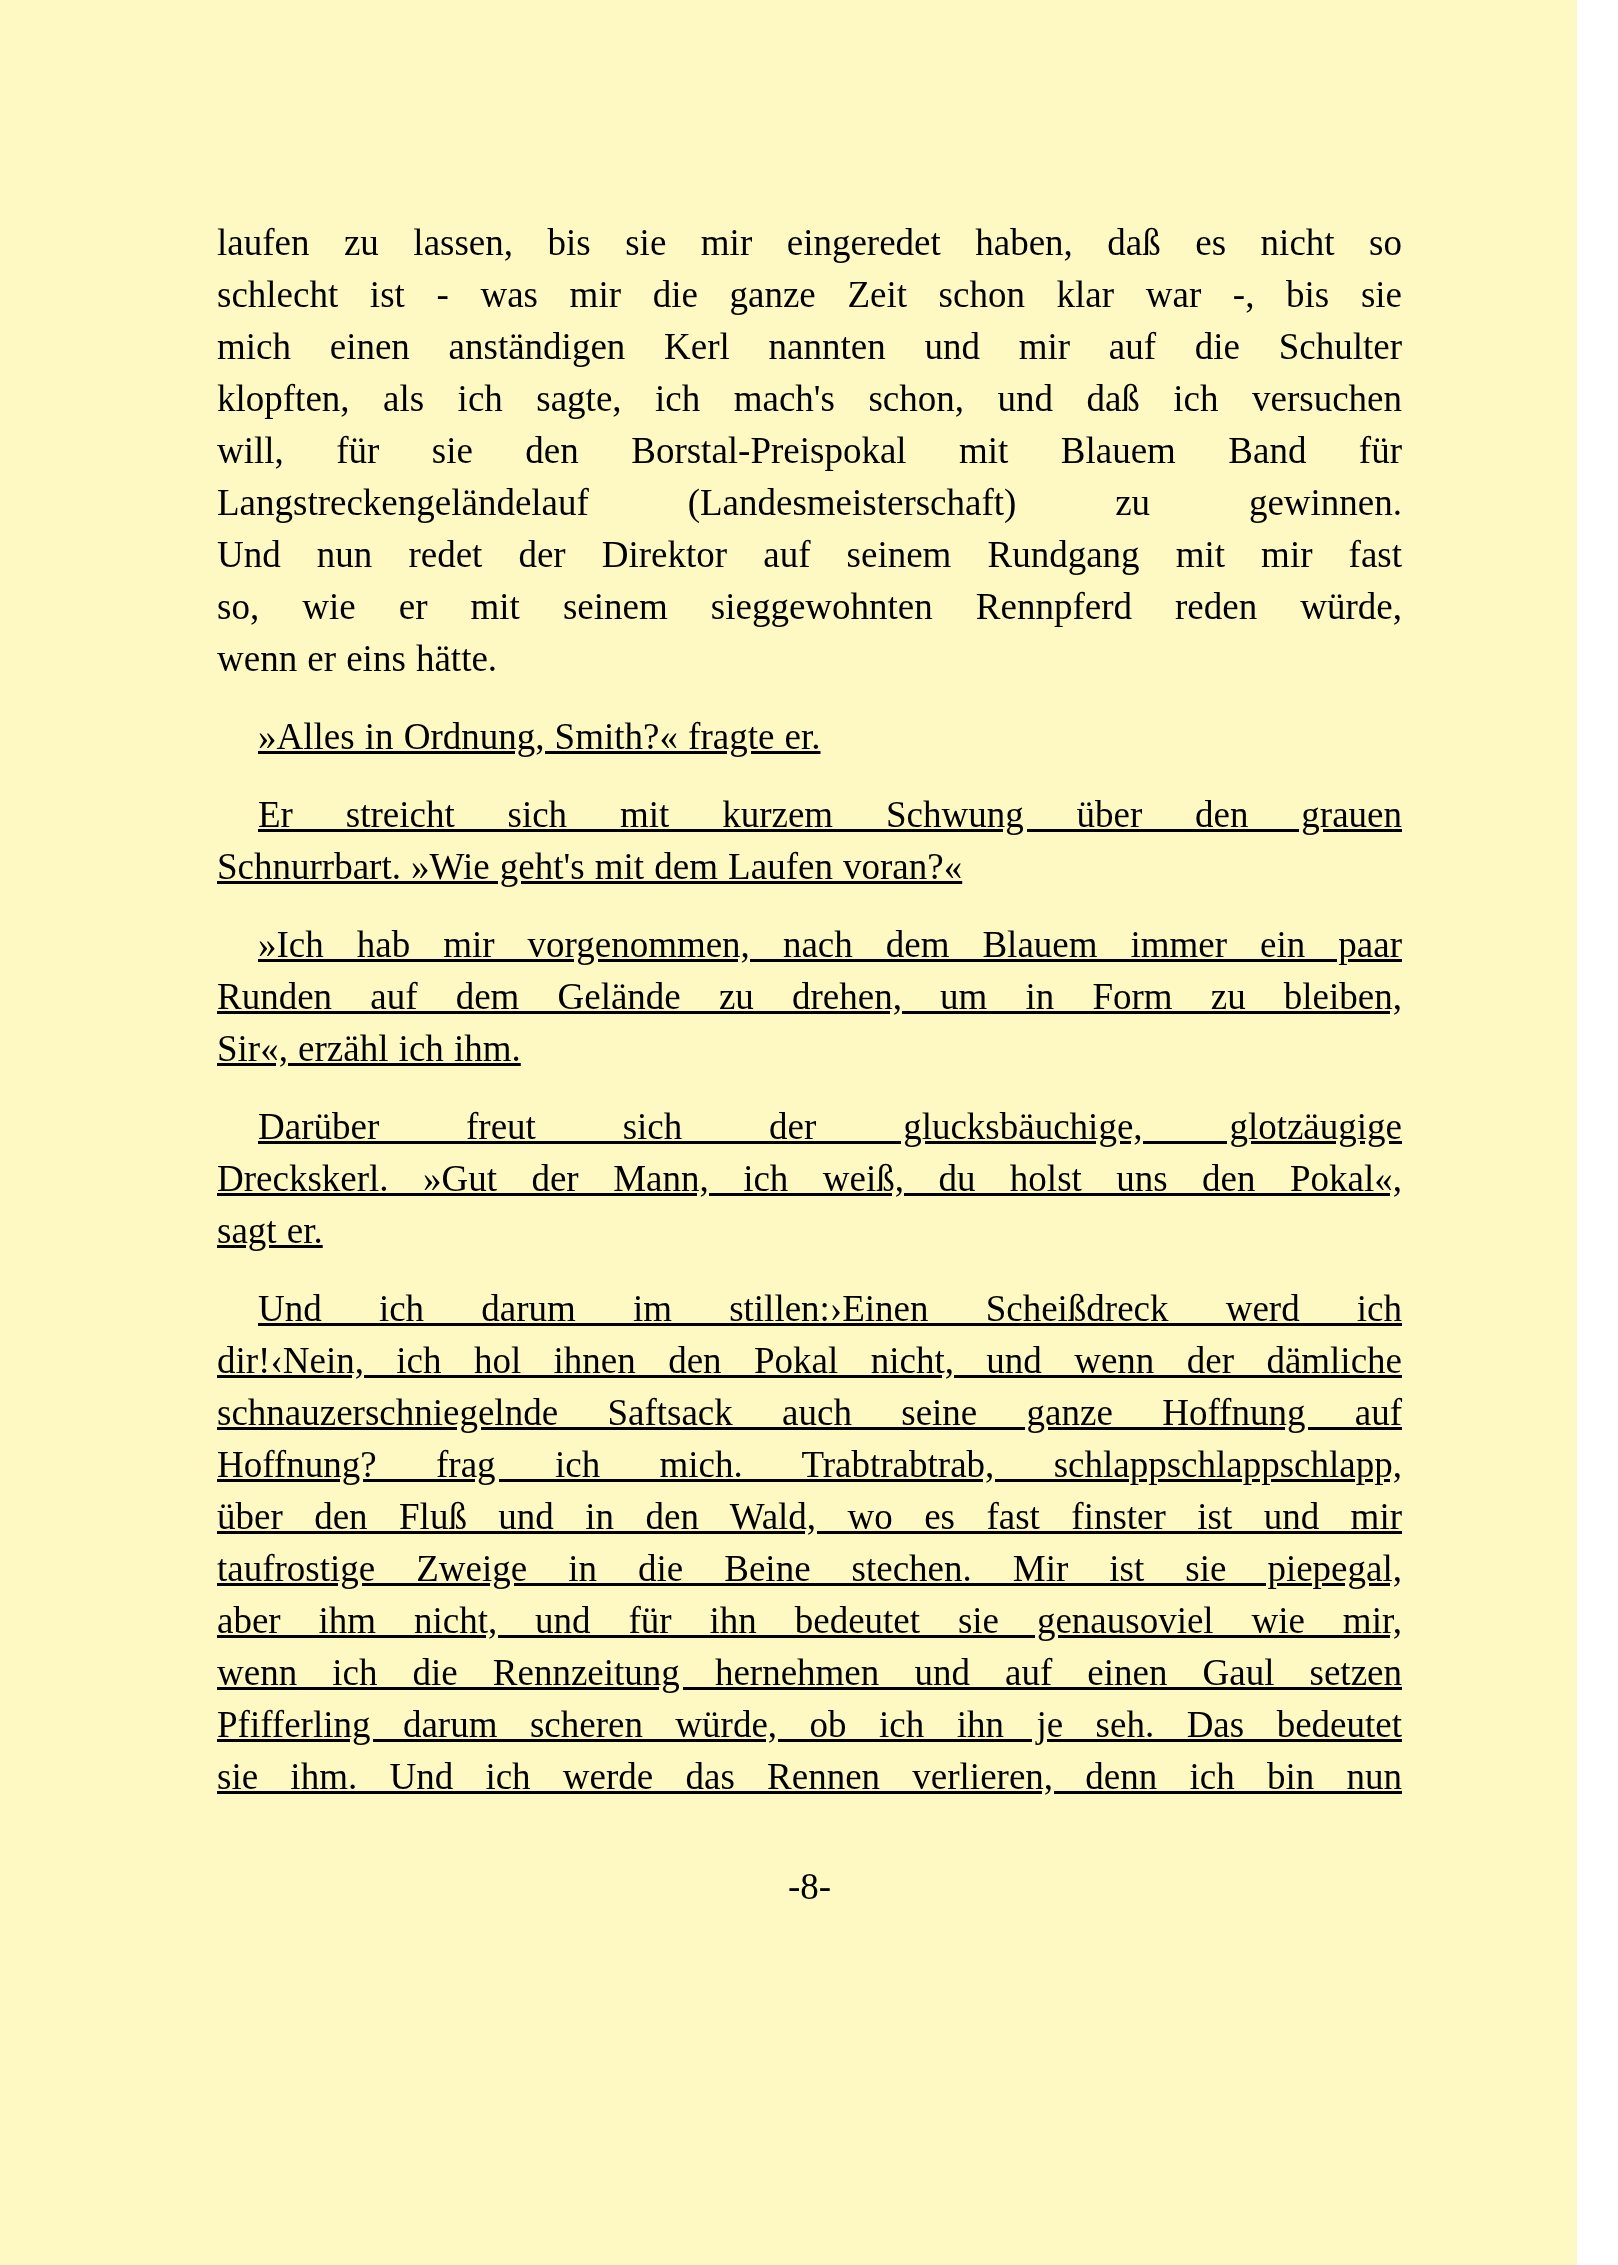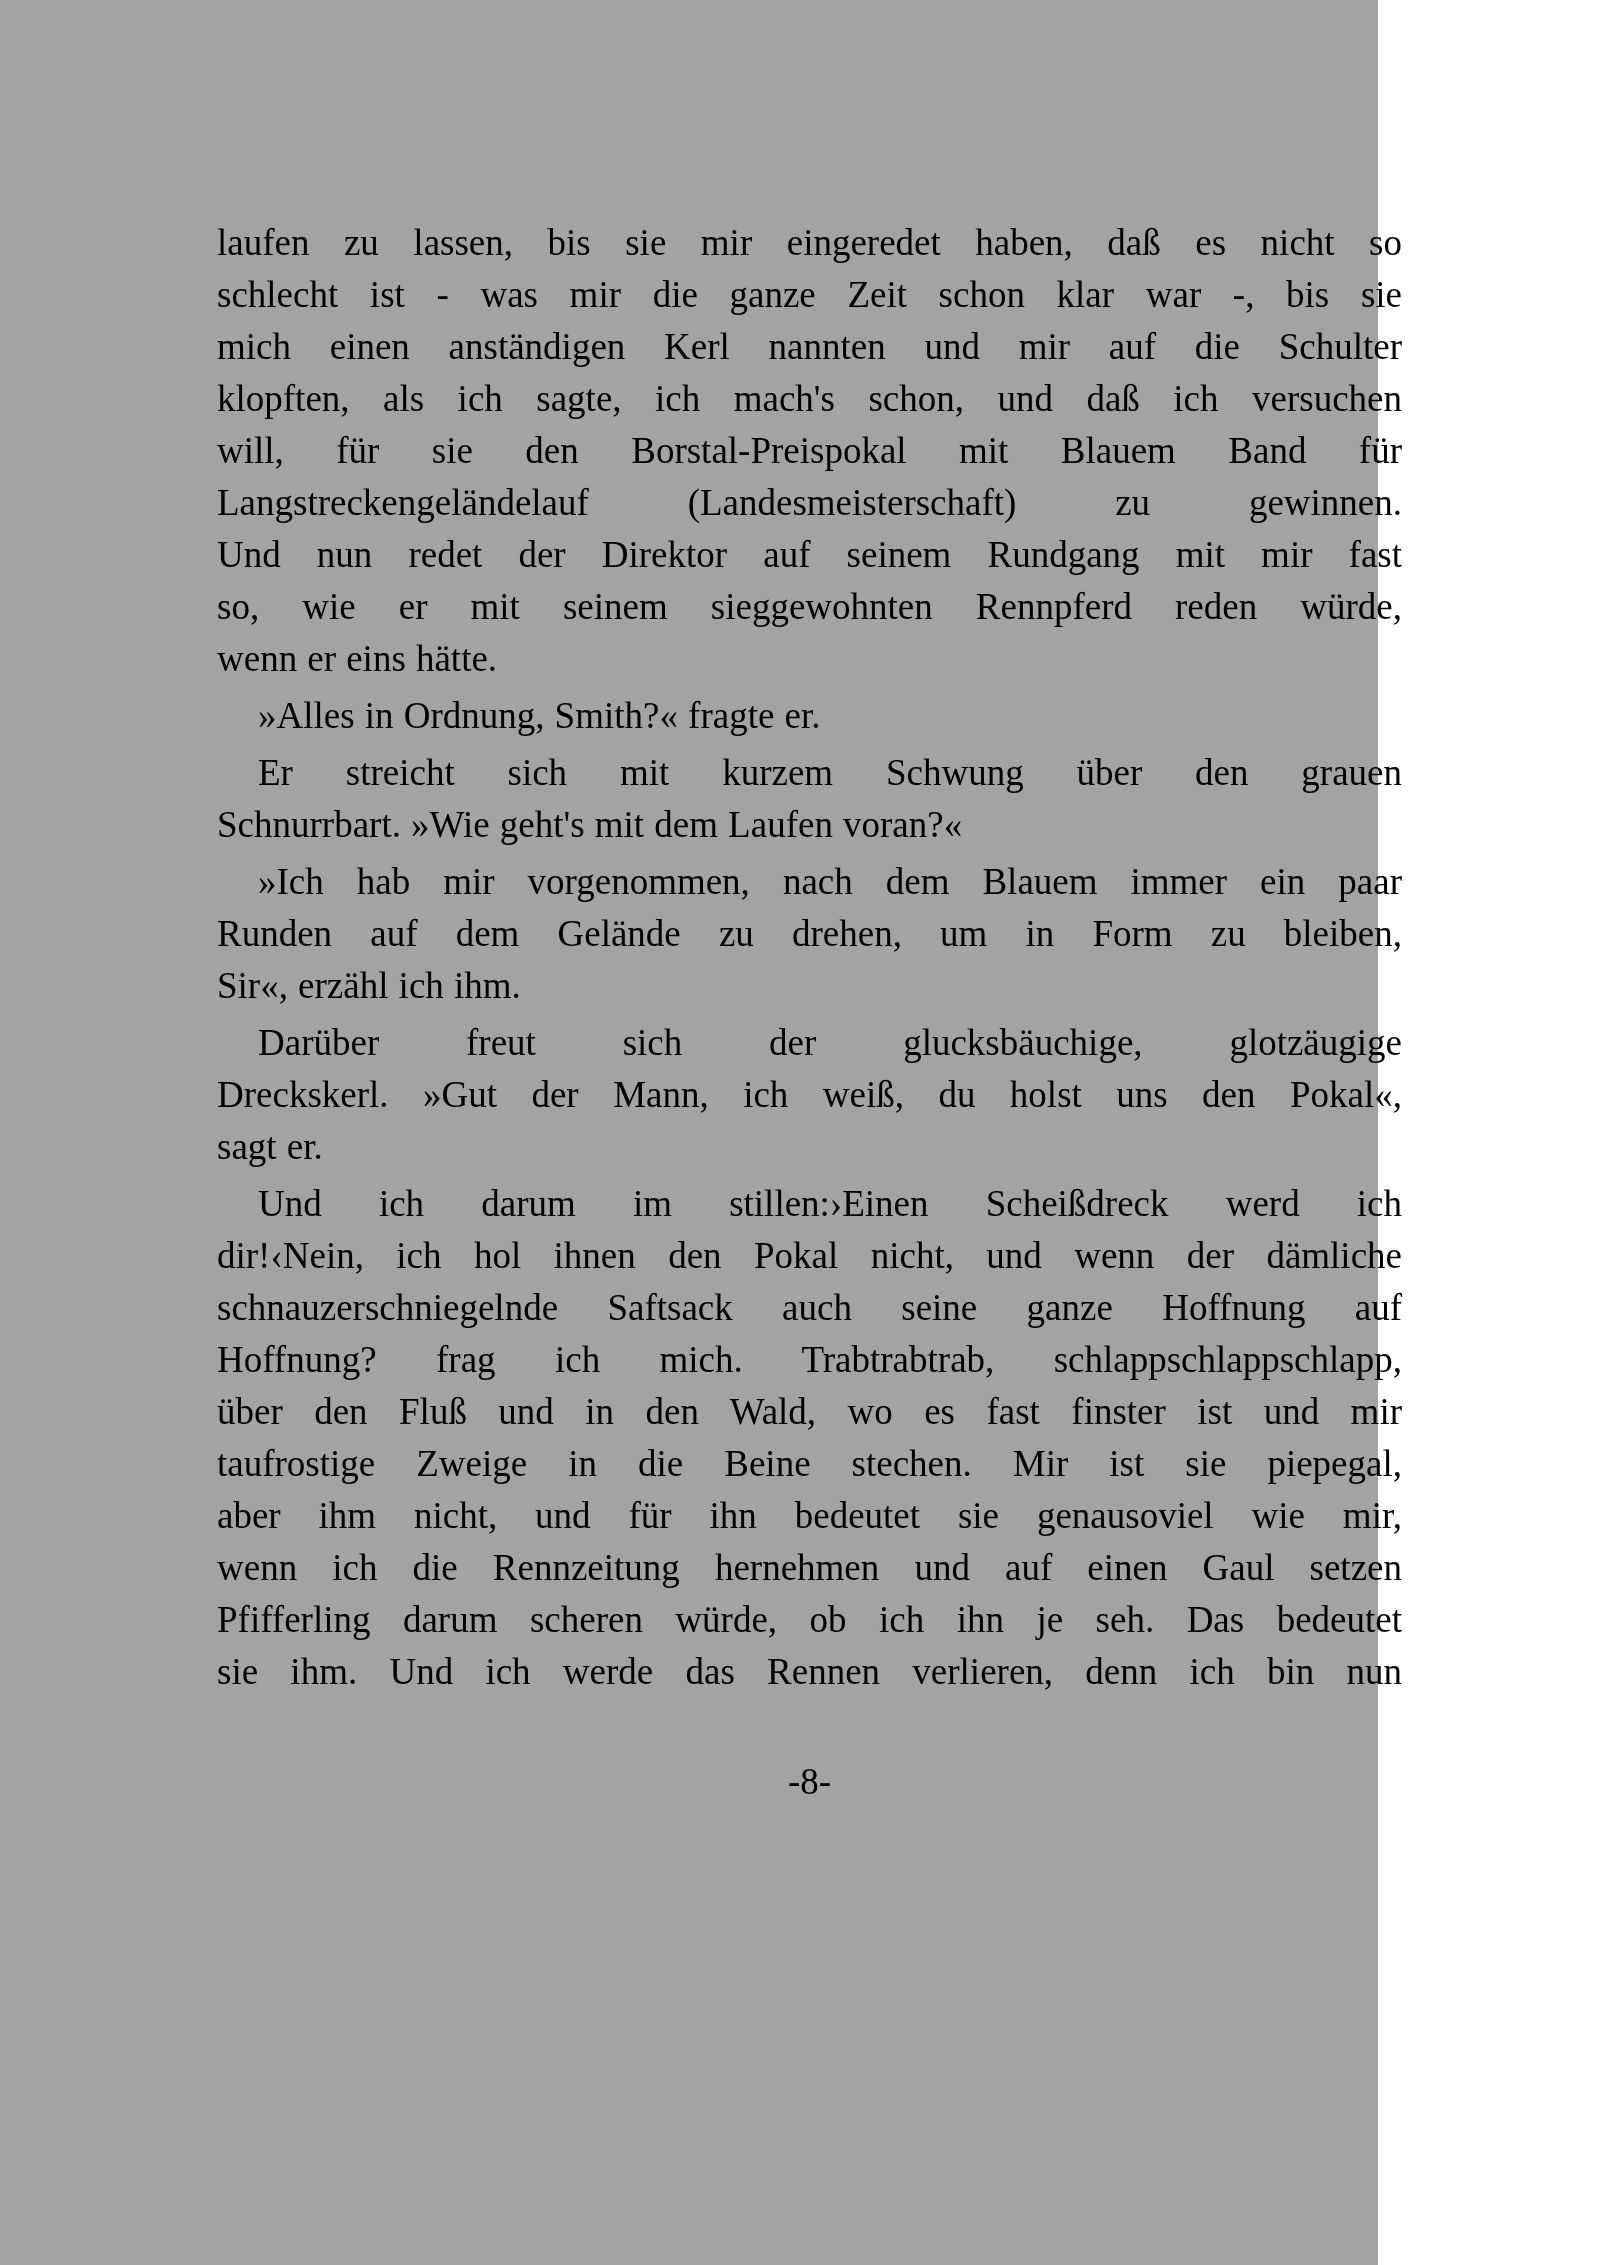--- a/index.html
+++ b/index.html
@@ -12,34 +12,35 @@
     height: 2265px;
     position: relative;
     overflow: hidden;
     color: #000000;
     font-family: "Liberation Serif", "DejaVu Serif", serif;
   }
   .page {
     position: absolute;
     top: 0;
     left: 0;
-    width: 1378px;
+    width: 1577px;
     height: 2265px;
     box-sizing: border-box;
     padding: 217px 217px 0 217px;
-    background: #a3a3a3;
+    background: #fef9c3;
   }
   .text-block {
     width: 1185px;
   }
   .paragraph {
     margin: 0;
   }
   .paragraph + .paragraph {
-    margin-top: 5px;
+    margin-top: 26px;
+    text-decoration: underline;
   }
   .line {
     font-size: 37px;
     line-height: 52px;
     text-align: justify;
     text-align-last: justify;
     word-spacing: 0.9px;
   }
   .line.last-line {
     text-align-last: left;

